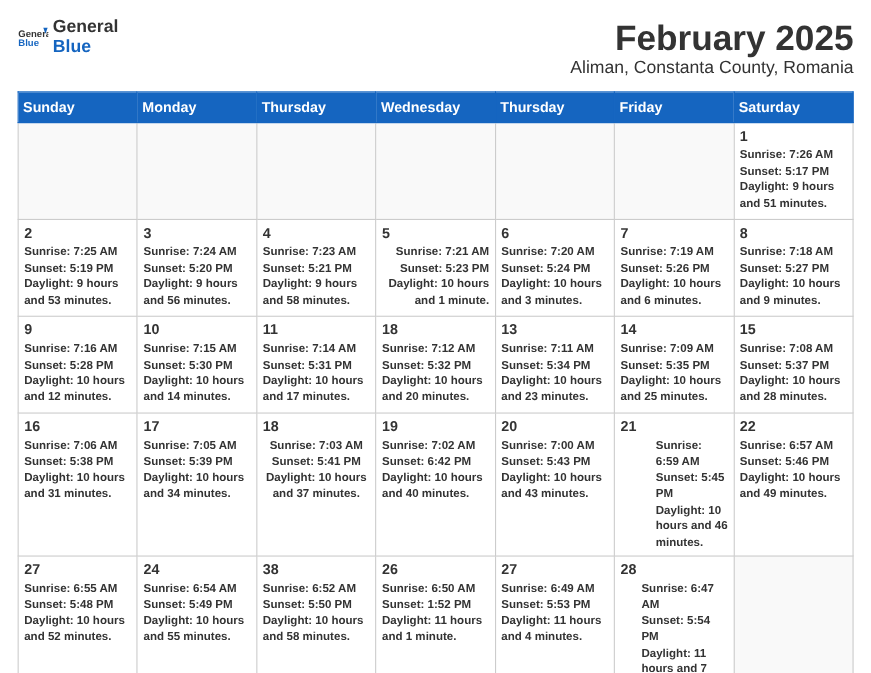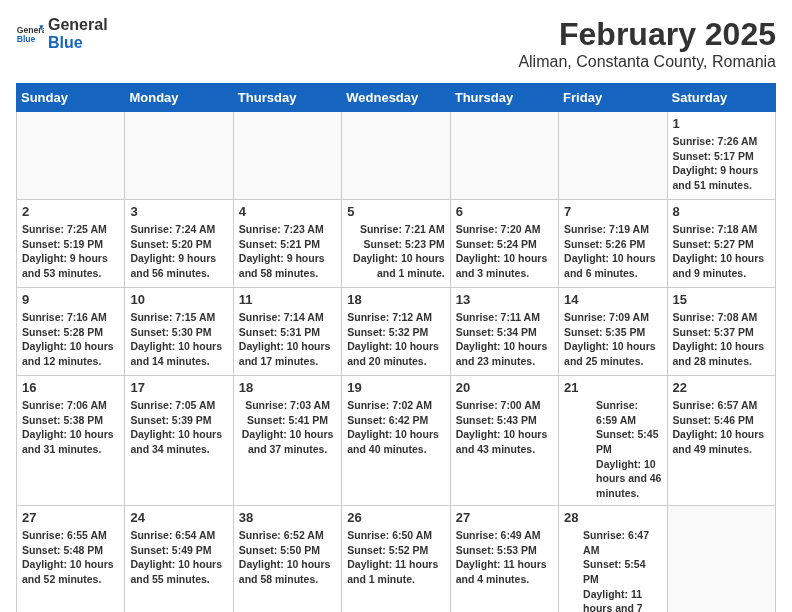--- a/index.html
+++ b/index.html
@@ -272,21 +272,21 @@
         </td>
         <td>
           <div class="day-number">38</div>
           <div class="day-info" style="white-space: pre-line;">Sunrise: 6:52 AM
 Sunset: 5:50 PM
 Daylight: 10 hours and 58 minutes.</div>
         </td>
         <td>
           <div class="day-number">26</div>
           <div class="day-info" style="white-space: pre-line;">Sunrise: 6:50 AM
-Sunset: 5:52 PM
+Sunset: 1:52 PM
 Daylight: 11 hours and 1 minute.</div>
         </td>
         <td>
           <div class="day-number">27</div>
           <div class="day-info" style="white-space: pre-line;">Sunrise: 6:49 AM
 Sunset: 5:53 PM
 Daylight: 11 hours and 4 minutes.</div>
         </td>
         <td>
           <div class="day-number">28</div>

